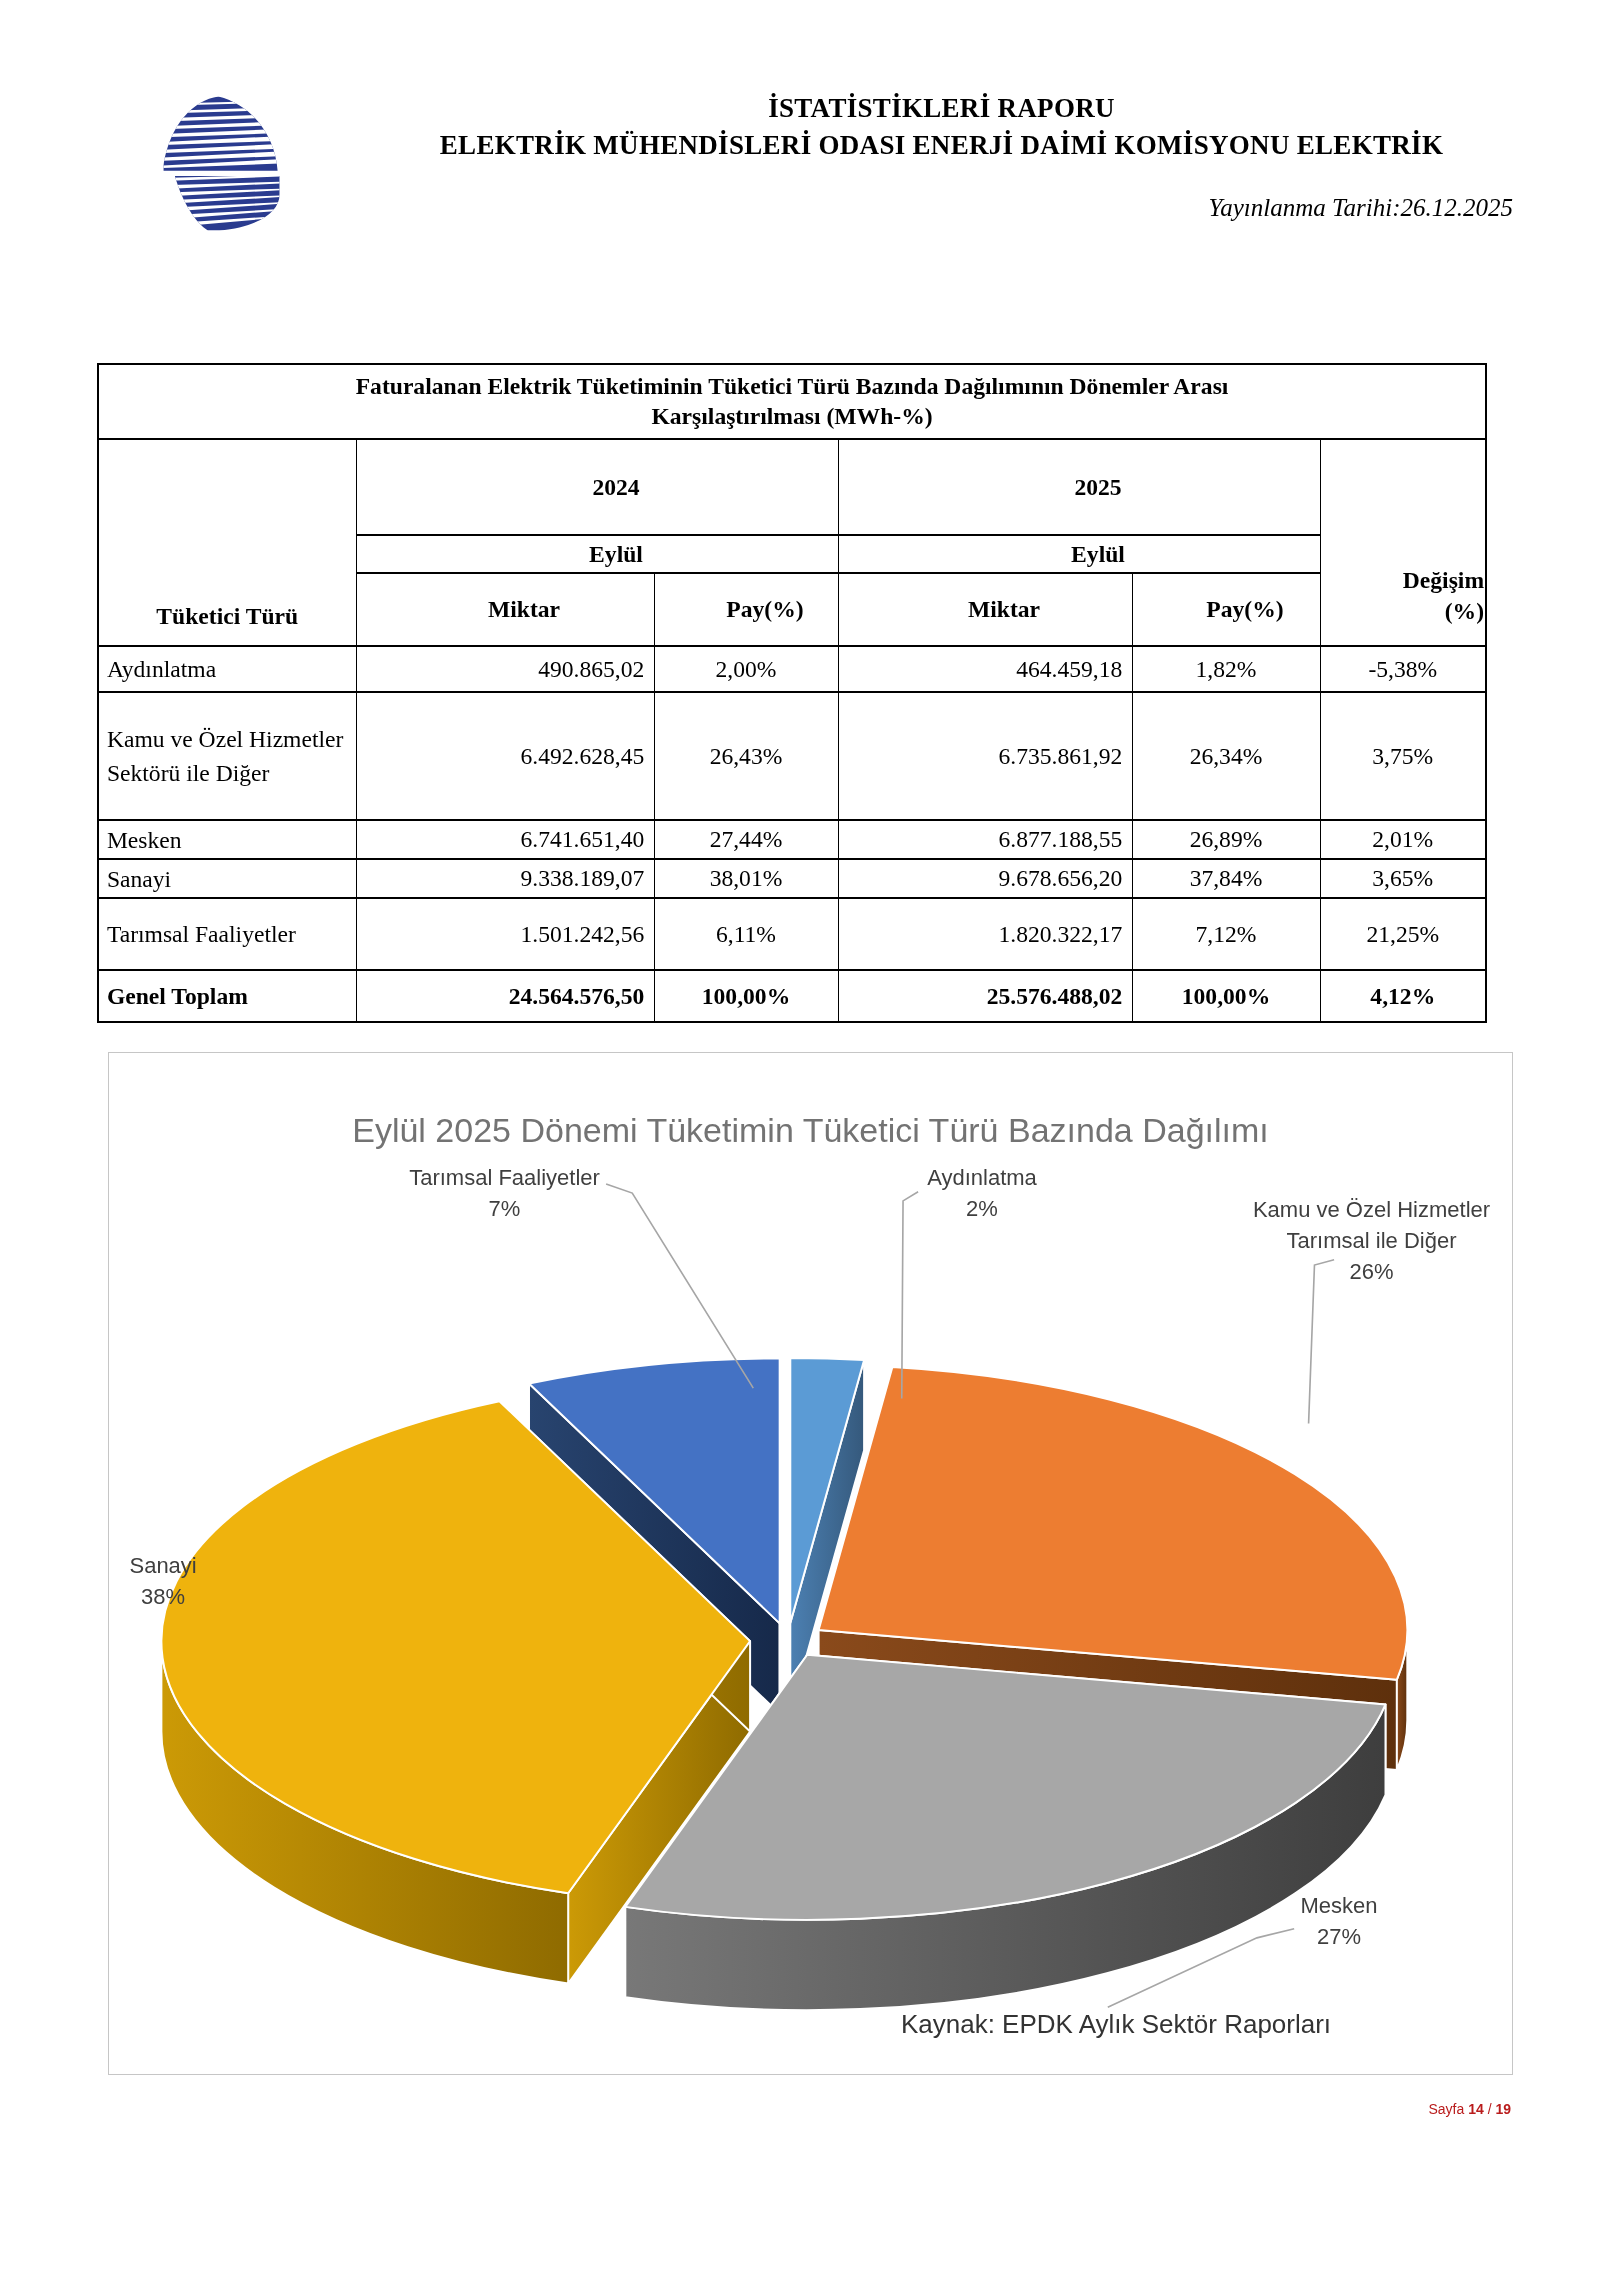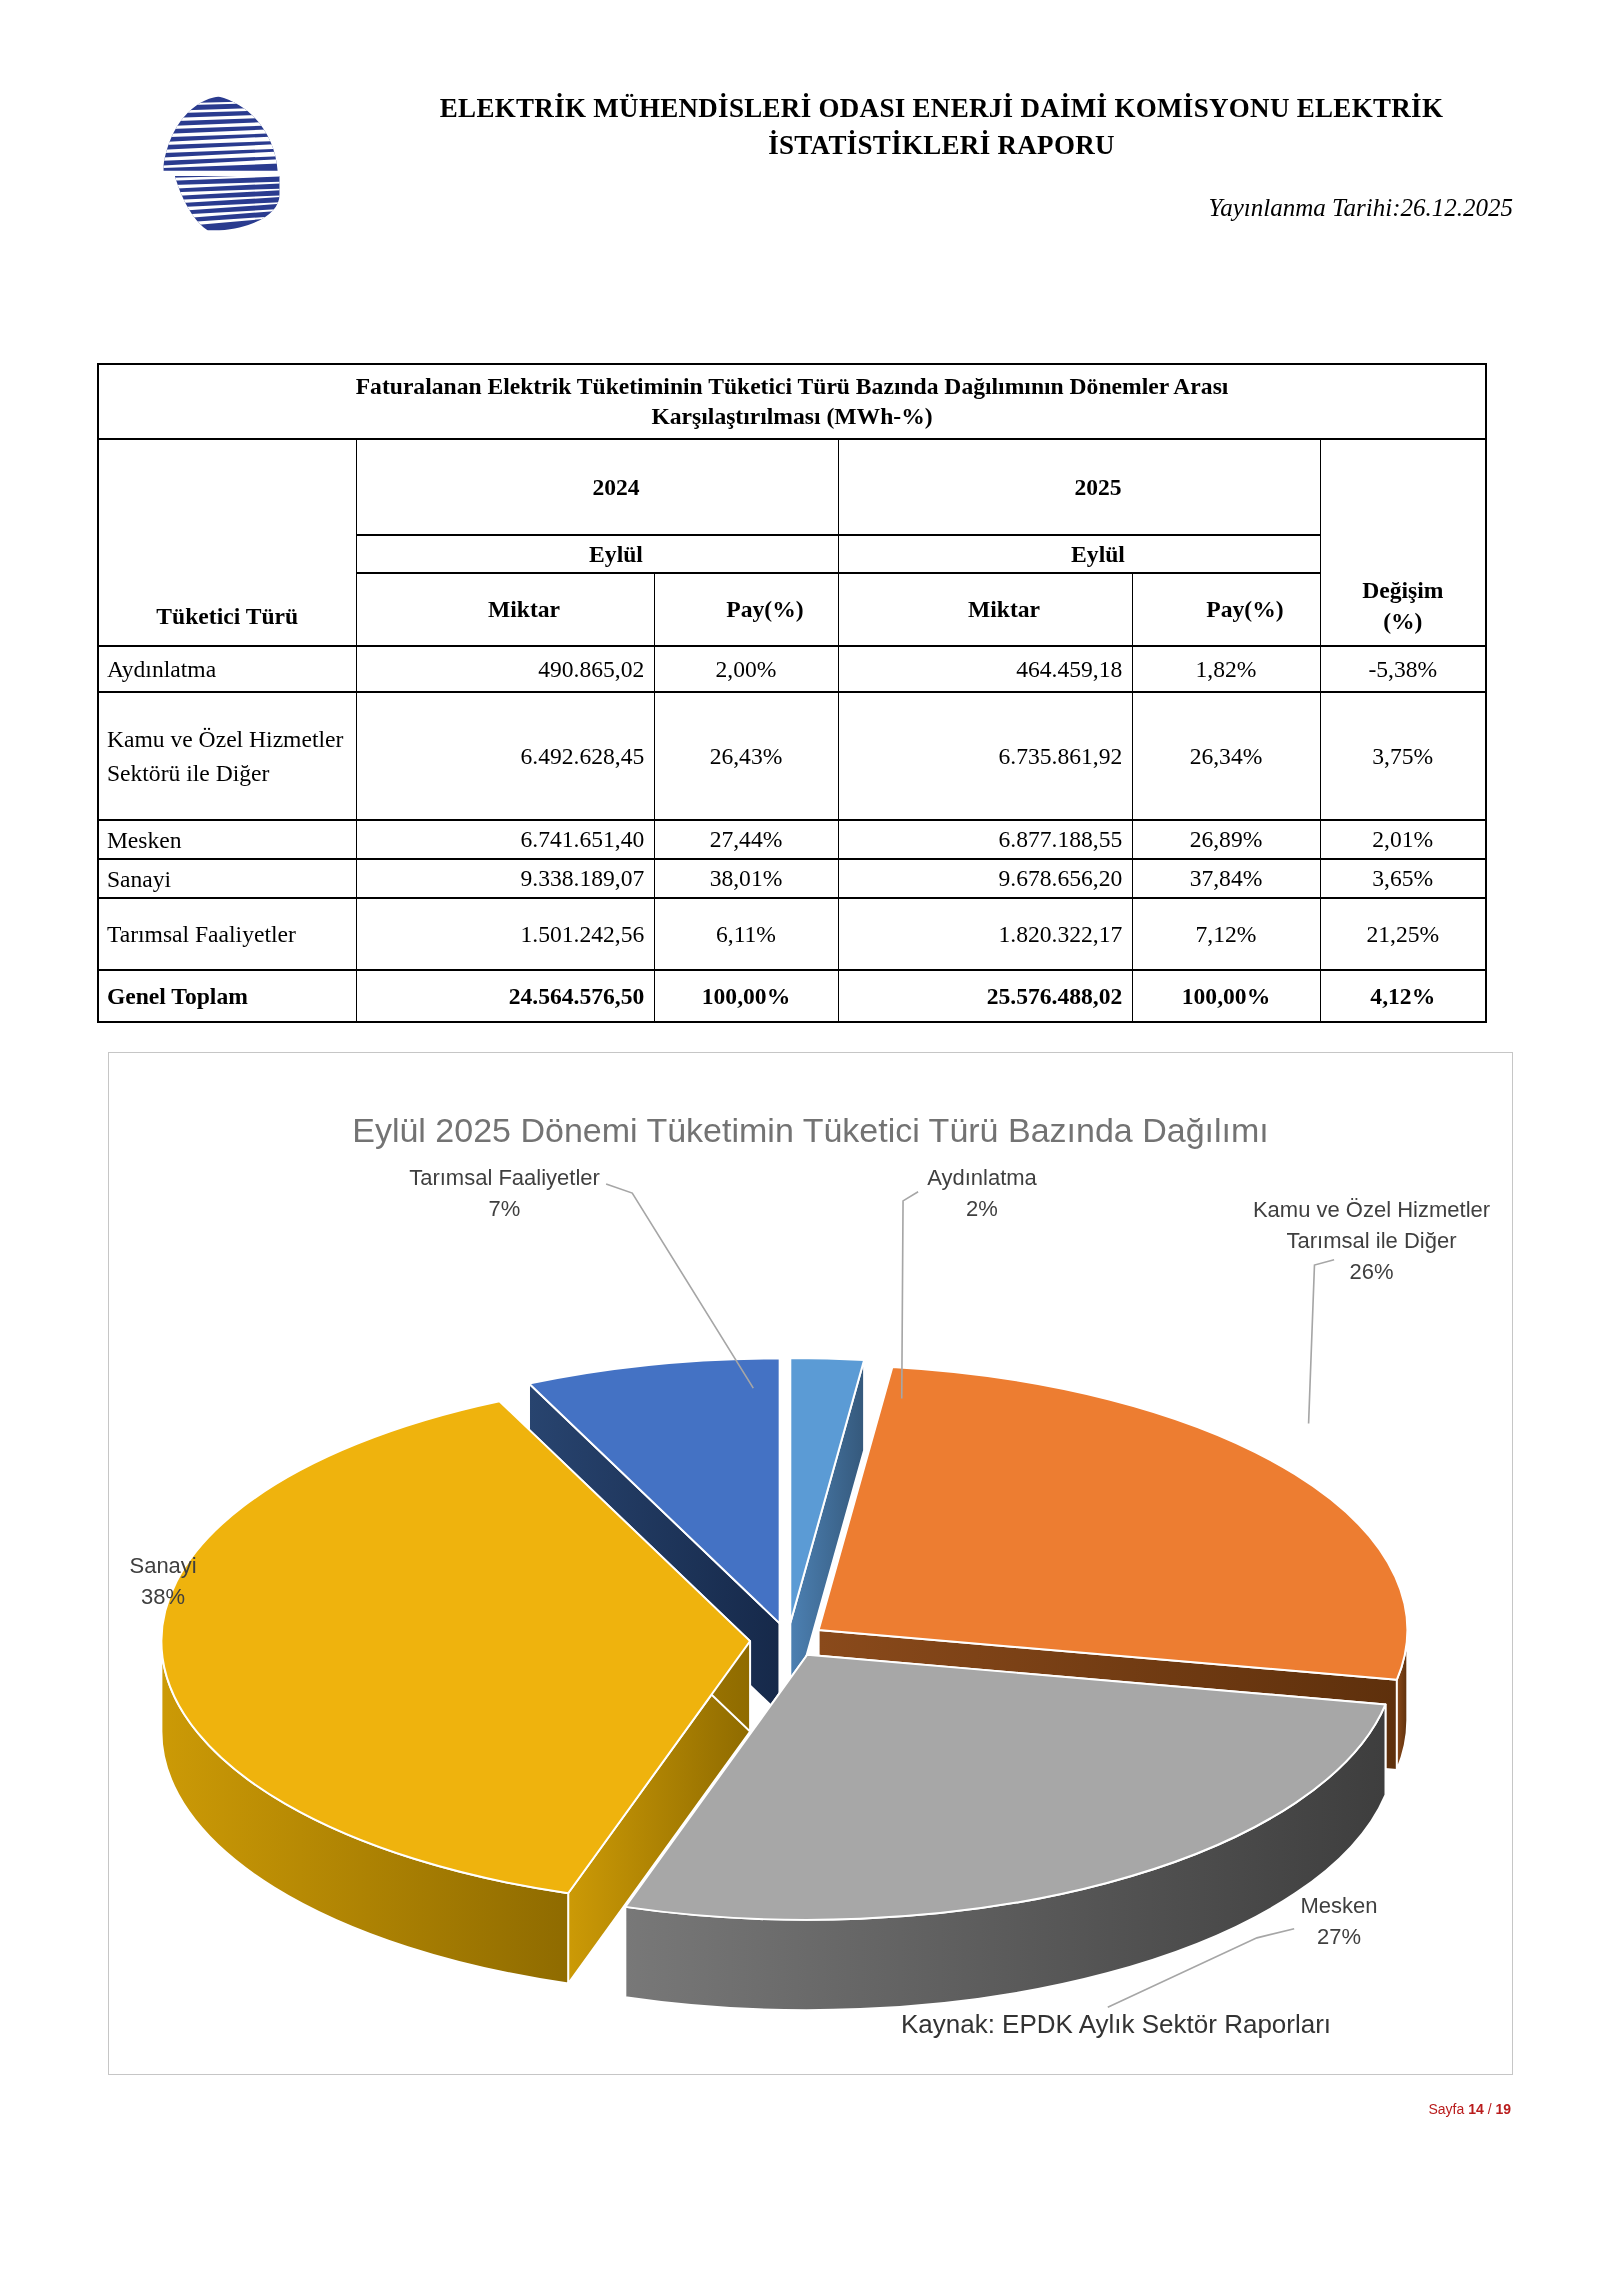--- a/index.html
+++ b/index.html
@@ -13,22 +13,22 @@
   .hdr-date{position:absolute;right:110px;top:194px;font-style:italic;font-size:25px;}
 
   
   .tbl-wrap{position:absolute;left:97px;top:363px;width:1328px;}
   table.main{border-collapse:collapse;width:100%;table-layout:fixed;border:2.6px solid #000;}
   table.main td{border:1.3px solid #000;border-top-width:2px;border-bottom-width:2px;
                 font-size:23.6px;vertical-align:middle;overflow:hidden;}
   .t-title{font-size:26px;font-weight:bold;text-align:center;line-height:1.25;padding:5.2px 19.6px;}
   .hd{font-weight:bold;text-align:center;padding-left:39px;}
   .corner{vertical-align:bottom !important;font-weight:bold;text-align:center;padding-bottom:15.7px;}
-  .chg-head{vertical-align:bottom !important;font-weight:bold;text-align:center;
-            padding-bottom:9px;line-height:1.3;}
+  .chg-head{vertical-align:bottom !important;font-weight:bold;text-align:right;
+            padding-bottom:19px;line-height:1.3;}
   .name{text-align:left;padding-left:7.9px;padding-right:6.5px;line-height:1.45;}
   .num{text-align:right;padding-right:9.2px;}
   .ctr{text-align:center;}
   tr.total td{font-weight:bold;}
 
   
   .chart-box{position:absolute;left:108px;top:1052px;width:1403px;height:1021px;
              border:1.3px solid #c6c6c6;background:#fff;
              font-family:"Liberation Sans", sans-serif;}
   .chart-title{position:absolute;left:0;top:58px;width:100%;text-align:center;
@@ -77,22 +77,22 @@
         <polygon points="56,191 258,184 258,187 56,198"></polygon>
         <polygon points="62,205 258,197 258,200 62,212"></polygon>
         <polygon points="70,219 258,210 258,213 70,226"></polygon>
         <polygon points="80,233 258,223 258,226 80,240"></polygon>
         <polygon points="92,247 258,236 258,239 92,254"></polygon>
       </g>
     </g>
   </svg>
 
   <div class="hdr-title">
+    <div>İSTATİSTİKLERİ RAPORU</div>
     <div>ELEKTRİK MÜHENDİSLERİ ODASI ENERJİ DAİMİ KOMİSYONU ELEKTRİK</div>
-    <div>İSTATİSTİKLERİ RAPORU</div>
   </div>
   <div class="hdr-date">Yayınlanma Tarihi:26.12.2025</div>
 
   <div class="tbl-wrap">
     <table class="main">
       <colgroup>
         <col style="width:258px">
           <col style="width:298px">
           <col style="width:184px">
         <col style="width:294px">

